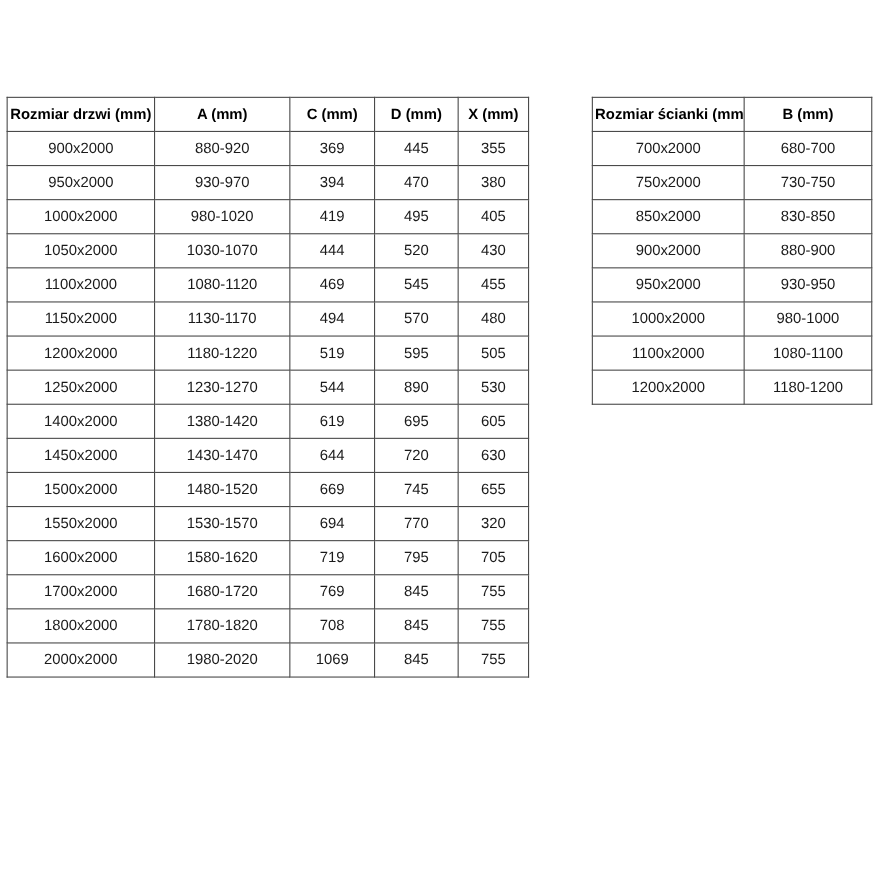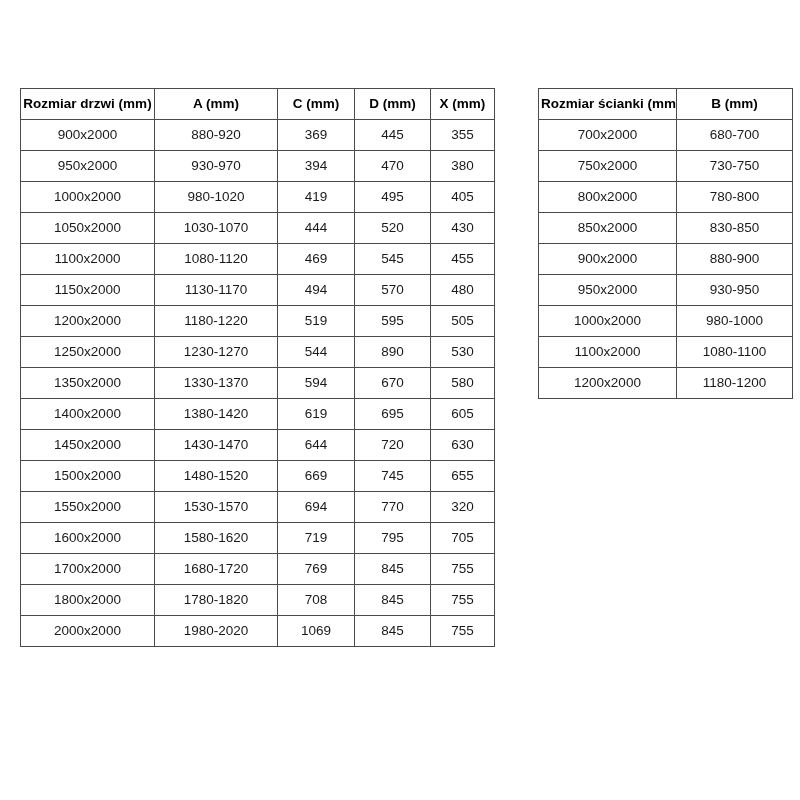--- a/index.html
+++ b/index.html
@@ -17,21 +17,21 @@
     height: 800px;
     background: #ffffff;
     overflow: hidden;
   }
   table.spec-table {
     position: absolute;
     border-collapse: collapse;
     table-layout: fixed;
     background: #ffffff;
   }
-  #doors-table  { left: 20px;   top: 88px; width: 474px; }
+  #doors-table  { left: 6px;   top: 88px; width: 474px; }
   #walls-table  { left: 538px; top: 88px; width: 254px; }
   table.spec-table th,
   table.spec-table td {
     border: 1px solid #4a4a4a;
     height: 30px;
     padding: 0 2px;
     text-align: center;
     vertical-align: middle;
     font-size: 13.5px;
     line-height: 1;
@@ -129,27 +129,20 @@
           <td>505</td>
         </tr>
         <tr>
           <td>1250x2000</td>
           <td>1230-1270</td>
           <td>544</td>
           <td>890</td>
           <td>530</td>
         </tr>
         <tr>
-          <td>1350x2000</td>
-          <td>1330-1370</td>
-          <td>594</td>
-          <td>670</td>
-          <td>580</td>
-        </tr>
-        <tr>
           <td>1400x2000</td>
           <td>1380-1420</td>
           <td>619</td>
           <td>695</td>
           <td>605</td>
         </tr>
         <tr>
           <td>1450x2000</td>
           <td>1430-1470</td>
           <td>644</td>
@@ -215,24 +208,20 @@
       <tbody>
         <tr>
           <td>700x2000</td>
           <td>680-700</td>
         </tr>
         <tr>
           <td>750x2000</td>
           <td>730-750</td>
         </tr>
         <tr>
-          <td>800x2000</td>
-          <td>780-800</td>
-        </tr>
-        <tr>
           <td>850x2000</td>
           <td>830-850</td>
         </tr>
         <tr>
           <td>900x2000</td>
           <td>880-900</td>
         </tr>
         <tr>
           <td>950x2000</td>
           <td>930-950</td>

